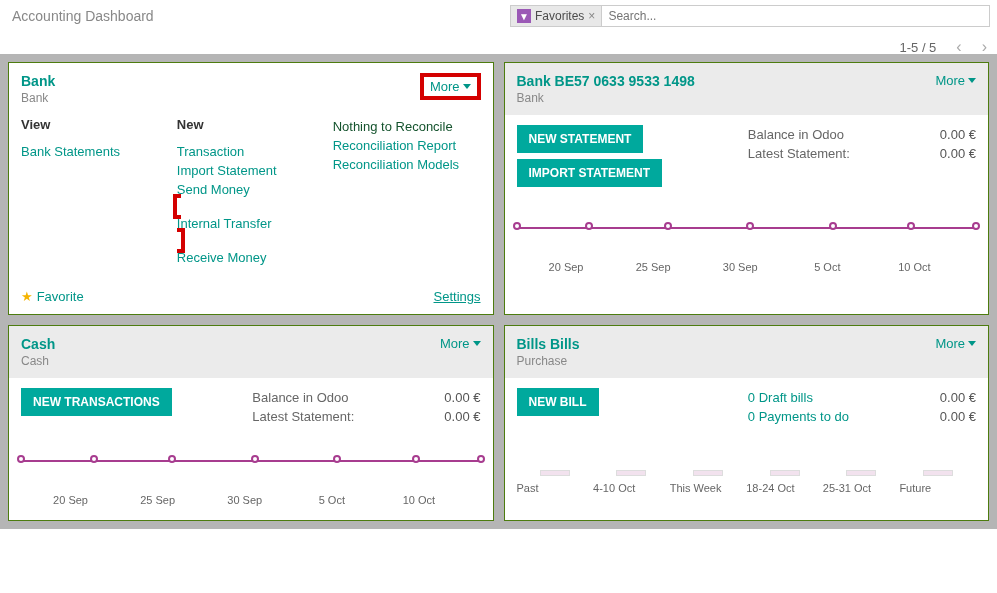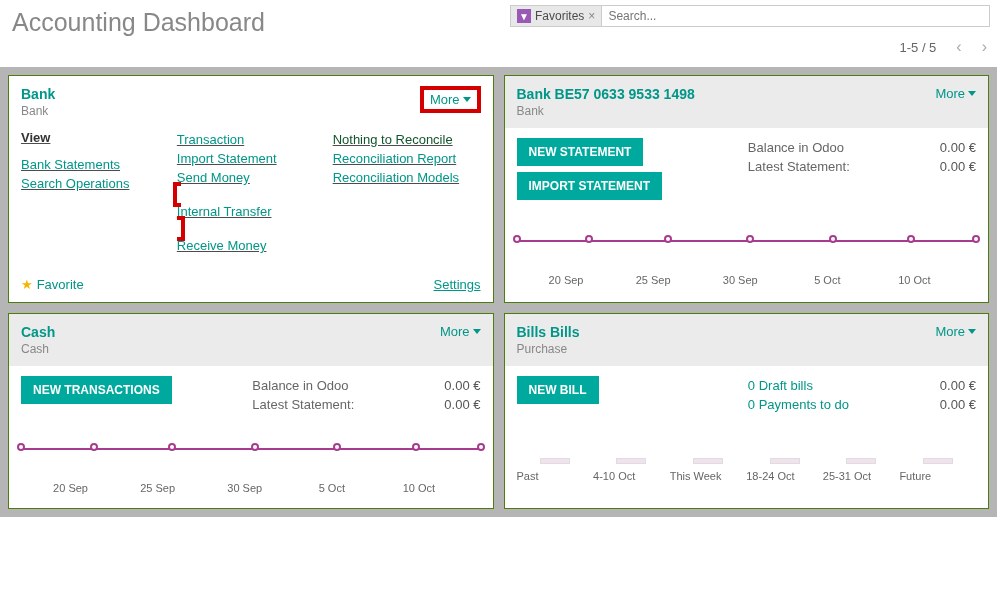--- a/index.html
+++ b/index.html
@@ -1,36 +1,36 @@
 <!DOCTYPE html>
 <html><head>
 <meta charset="utf-8">
 <style>
 * { box-sizing: border-box; margin: 0; padding: 0; }
 body { font-family: Arial, Helvetica, sans-serif; background: #fff; color: #4c4c4c; font-size: 13px; width: 997px; }
 .header { padding: 8px 12px 4px; display: flex; align-items: flex-start; }
-.header h1 { font-size: 25px; font-weight: normal; color: #888; }
+.header h1 { font-size: 14px; font-weight: normal; color: #888; }
 .search-area { position: absolute; left: 510px; top: 5px; width: 480px; }
 .search-box { display: flex; border: 1px solid #ccc; background: #fff; }
 .filter-tag { display: flex; align-items: center; background: #e8e8e8; border-right: 1px solid #ccc; padding: 2px 6px; font-size: 12px; }
 .filter-icon { width: 14px; height: 14px; background: #9b59b6; color: #fff; display: inline-flex; align-items: center; justify-content: center; font-size: 10px; margin-right: 4px; }
 .filter-close { margin-left: 4px; color: #888; cursor: pointer; }
 .search-input { flex: 1; border: none; outline: none; padding: 3px 6px; font-size: 12px; }
 .pager { position: absolute; right: 10px; top: 38px; display: flex; align-items: center; gap: 20px; font-size: 13px; color: #666; }
 .pager-arrow { font-size: 16px; color: #aaa; cursor: pointer; }
 .dashboard { display: grid; grid-template-columns: 1fr 1fr; gap: 10px; padding: 8px; background: #B5B5B5; margin-top: 26px; }
 .card { background: #fff; border: 1px solid #4d7c0f; position: relative; }
 .card-header { background: #ebebeb; padding: 10px 12px; display: flex; justify-content: space-between; align-items: flex-start; }
 .card-header.expanded { background: #fff; }
 .card-title { font-size: 14px; font-weight: bold; color: #009688; }
 .card-subtitle { font-size: 12px; color: #888; margin-top: 2px; }
 .more-link { color: #009688; font-size: 13px; cursor: pointer; display: flex; align-items: center; gap: 3px; }
 .caret { display: inline-block; width: 0; height: 0; border-left: 4px solid transparent; border-right: 4px solid transparent; border-top: 5px solid #009688; }
 .card-body { padding: 10px 12px 14px; }
-.columns { display: flex; gap: 8px; text-decoration: underline; }
+.columns { display: flex; gap: 8px; }
 .col { flex: 1; }
 .col h3 { font-size: 13px; font-weight: bold; color: #333; margin-bottom: 8px; border-bottom: 0px solid #eee; padding-bottom: 2px; }
 .link-list { list-style: none; }
 .link-list li a { color: #009688; text-decoration: none; font-size: 13px; display: block; padding: 2px 0; }
 .link-list li span.plain { color: #14532d; font-size: 13px; display: block; padding: 2px 0; }
 .highlight-more { border: 4px solid #d40000; padding: 2px 6px; display: inline-flex; align-items: center; gap: 3px; }
 .highlight-item { border: 4px solid #d40000; padding: 1px 4px; margin: -1px -4px; }
 .card-footer { display: flex; justify-content: space-between; padding: 8px 12px 10px; border-top: 0px solid #eee; }
 .fav { color: #009688; font-size: 13px; display: flex; align-items: center; gap: 4px; }
 .star { color: #f5b400; }
@@ -95,26 +95,24 @@
       </span>
     </div>
     <div class="card-body">
       <div class="columns">
         <div class="col">
           <h3>View</h3>
           <ul class="link-list">
             <li>
                 <a href="#">Bank Statements</a>
               </li>
-            <li>
-                <a href="#">Search Operations</a>
-              </li>
           </ul>
         </div>
         <div class="col">
+          <h3>New</h3>
           <ul class="link-list">
             <li>
                 <a href="#">Transaction</a>
               </li>
             <li>
                 <a href="#">Import Statement</a>
               </li>
             <li>
                 <a href="#">Send Money</a>
               </li>

